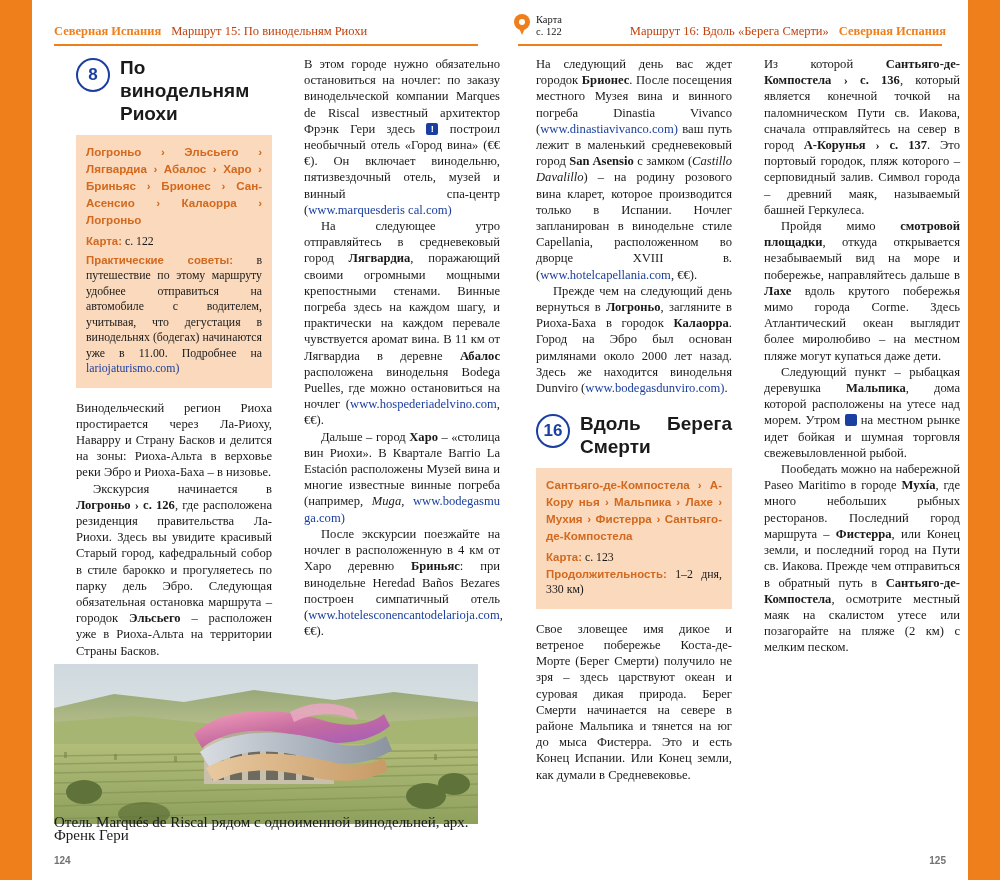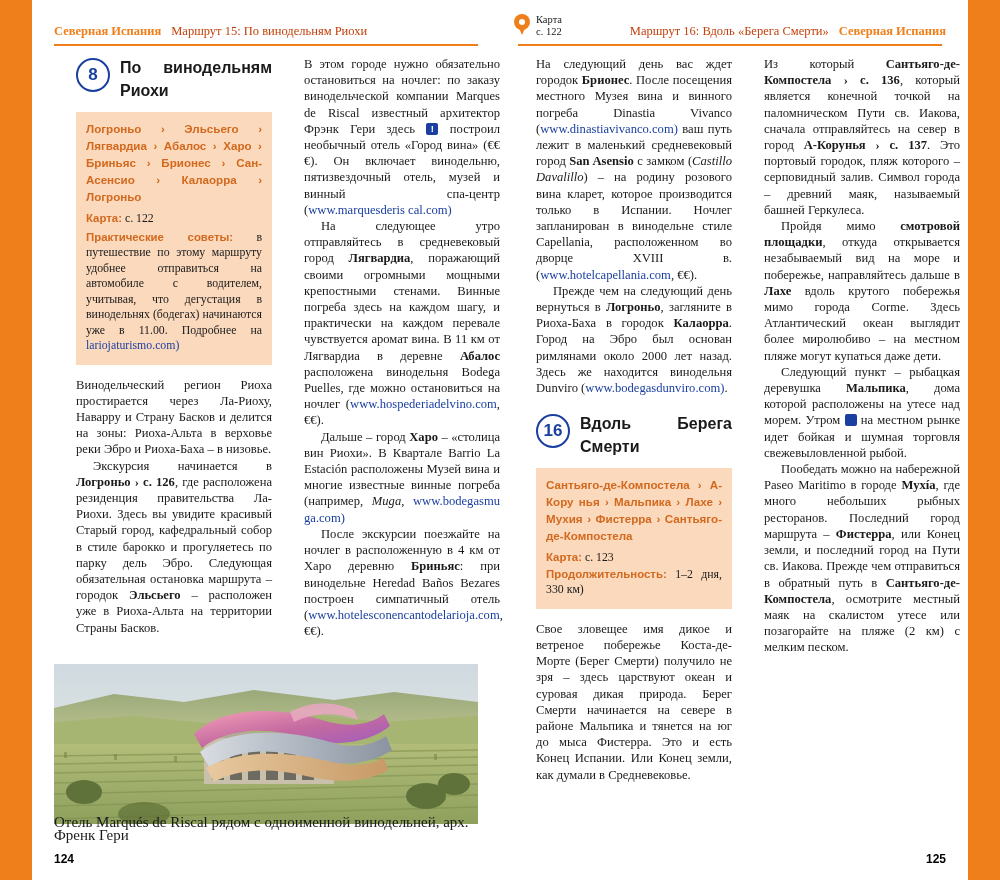--- a/index.html
+++ b/index.html
@@ -85,21 +85,21 @@
     flex:0 0 auto;
     width:34px; height:34px; border-radius:50%;
     border:2.5px solid #1a3fa0;
     color:#1a3fa0; font-family:"Liberation Sans", sans-serif;
     font-weight:bold; font-size:17px;
     display:flex; align-items:center; justify-content:center;
     margin-top:2px;
   }
   .chapter-title {
     font-family:"Liberation Sans", sans-serif;
-    font-weight:bold; font-size:16px; line-height:23px; color:#1a1a1a;
+    font-weight:bold; font-size:19px; line-height:23px; color:#1a1a1a;
   }
 
   
   .infobox {
     background:#fbd9bc; padding:8px 10px 10px 10px; margin-bottom:12px;
   }
   .route-line {
     font-family:"Liberation Sans", sans-serif;
     font-weight:bold; font-size:11.6px; line-height:17px;
     color:#d2691e; margin-bottom:6px;
@@ -127,21 +127,21 @@
   .photo svg { display:block; }
   .caption {
     position:absolute; left:22px; bottom:38px; width:424px;
     font-size:15px; line-height:13px; color:#1a1a1a;
   }
 
   
   .folio {
     position:absolute; bottom:14px;
     font-family:"Liberation Sans", sans-serif;
-    font-weight:bold; font-size:12px; color:#000000;
+    font-weight:bold; font-size:10px; color:#737373;
   }
   .folio-left { left:22px; }
   .folio-right { right:22px; }
 </style>
 </head>
 <body>
 
 <div class="page">
   <div class="left-bar"></div>
   <div class="right-bar"></div>
@@ -305,21 +305,21 @@
           <div class="infobox">
             <div class="route-line">Сантьяго-де-Компостела › А-Кору нья › Мальпика › Лахе › Мухия › Фистерра › Сантьяго-де-Компостела</div>
             <div class="fact"><b>Карта:</b><span> с. 123</span></div>
             <div class="fact"><b>Продолжительность:</b><span> 1–2 дня, 330 км)</span></div>
           </div>
 
           <p class="noind">Свое зловещее имя дикое и ветреное побережье Коста-де-Морте (Берег Смерти) получило не зря – здесь царствуют океан и суровая дикая природа. Берег Смерти начинается на севере в районе Мальпика и тянется на юг до мыса Фистерра. Это и есть Конец Испании. Или Конец земли, как думали в Средневековье.</p>
         </div>
 
         <div class="col col-2">
-          <p class="noind"><span>Из который </span><b class="bold">Сантьяго-де-Компостела › с. 136</b><span>, который является конечной точкой на паломническом Пути св. Иакова, сначала отправляйтесь на север в город </span><b class="bold">А-Корунья › с. 137</b><span>. Это портовый городок, пляж которого – серповидный залив. Символ города – древний маяк, называемый башней Геркулеса.</span></p>
+          <p class="noind"><span>Из которой </span><b class="bold">Сантьяго-де-Компостела › с. 136</b><span>, который является конечной точкой на паломническом Пути св. Иакова, сначала отправляйтесь на север в город </span><b class="bold">А-Корунья › с. 137</b><span>. Это портовый городок, пляж которого – серповидный залив. Символ города – древний маяк, называемый башней Геркулеса.</span></p>
 
           <p><span>Пройдя мимо </span><b class="bold">смотровой площадки</b><span>, откуда открывается незабываемый вид на море и побережье, направляйтесь дальше в </span><b class="bold">Лахе</b><span> вдоль крутого побережья мимо города Corme. Здесь Атлантический океан выглядит более миролюбиво – на местном пляже могут купаться даже дети.</span></p>
 
           <p><span>Следующий пункт – рыбацкая деревушка </span><b class="bold">Мальпика</b><span>, дома которой расположены на утесе над морем. Утром </span><span class="excl">!</span><span> на местном рынке идет бойкая и шумная торговля свежевыловленной рыбой.</span></p>
 
           <p><span>Пообедать можно на набережной Paseo Maritimo в городе </span><b class="bold">Мухía</b><span>, где много небольших рыбных ресторанов. Последний город маршрута – </span><b class="bold">Фистерра</b><span>, или Конец земли, и последний город на Пути св. Иакова. Прежде чем отправиться в обратный путь в </span><b class="bold">Сантьяго-де-Компостела</b><span>, осмотрите местный маяк на скалистом утесе или позагорайте на пляже (2 км) с мелким песком.</span></p>
         </div>
       </div>
 
       <div class="folio folio-right">125</div>

